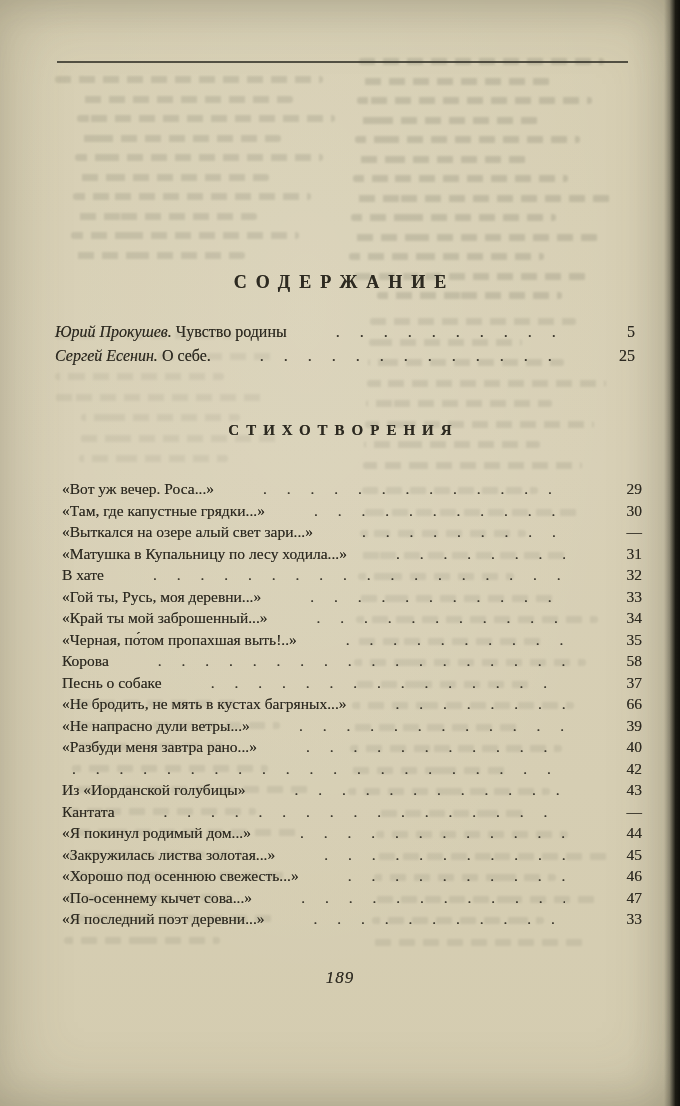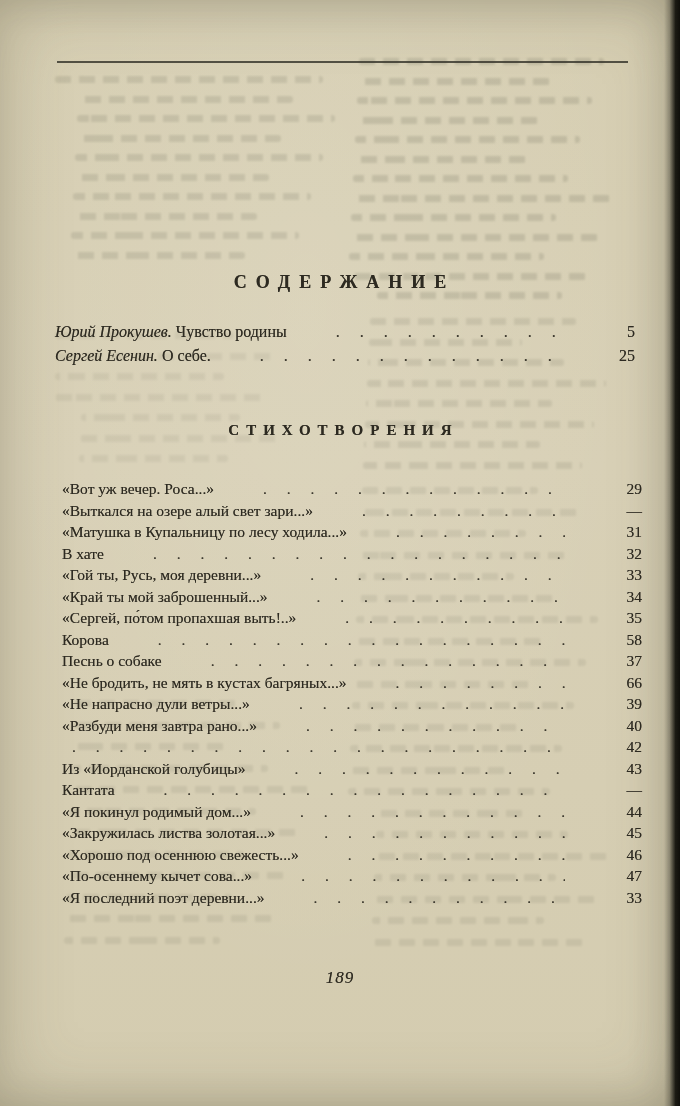--- a/index.html
+++ b/index.html
@@ -159,20 +159,25 @@
 
   <h2 class="section-title">СТИХОТВОРЕНИЯ</h2>
 
   <div class="poem-list" id="poem-list">
       <div class="row">
         <span class="t">«Вот уж вечер. Роса...»</span>
         <span class="leader"></span>
         <span class="n">29</span>
       </div>
       <div class="row">
+        <span class="t">«Там, где капустные грядки...»</span>
+        <span class="leader"></span>
+        <span class="n">30</span>
+      </div>
+      <div class="row">
         <span class="t">«Выткался на озере алый свет зари...»</span>
         <span class="leader"></span>
         <span class="n">—</span>
       </div>
       <div class="row">
         <span class="t">«Матушка в Купальницу по лесу ходила...»</span>
         <span class="leader"></span>
         <span class="n">31</span>
       </div>
       <div class="row">
@@ -184,21 +189,21 @@
         <span class="t">«Гой ты, Русь, моя деревни...»</span>
         <span class="leader"></span>
         <span class="n">33</span>
       </div>
       <div class="row">
         <span class="t">«Край ты мой заброшенный...»</span>
         <span class="leader"></span>
         <span class="n">34</span>
       </div>
       <div class="row">
-        <span class="t">«Сергей, по́том пропахшая выть!..»</span>
+        <span class="t">«Черная, по́том пропахшая выть!..»</span>
         <span class="leader"></span>
         <span class="n">35</span>
       </div>
       <div class="row">
         <span class="t">Корова</span>
         <span class="leader"></span>
         <span class="n">58</span>
       </div>
       <div class="row">
         <span class="t">Песнь о собаке</span>

